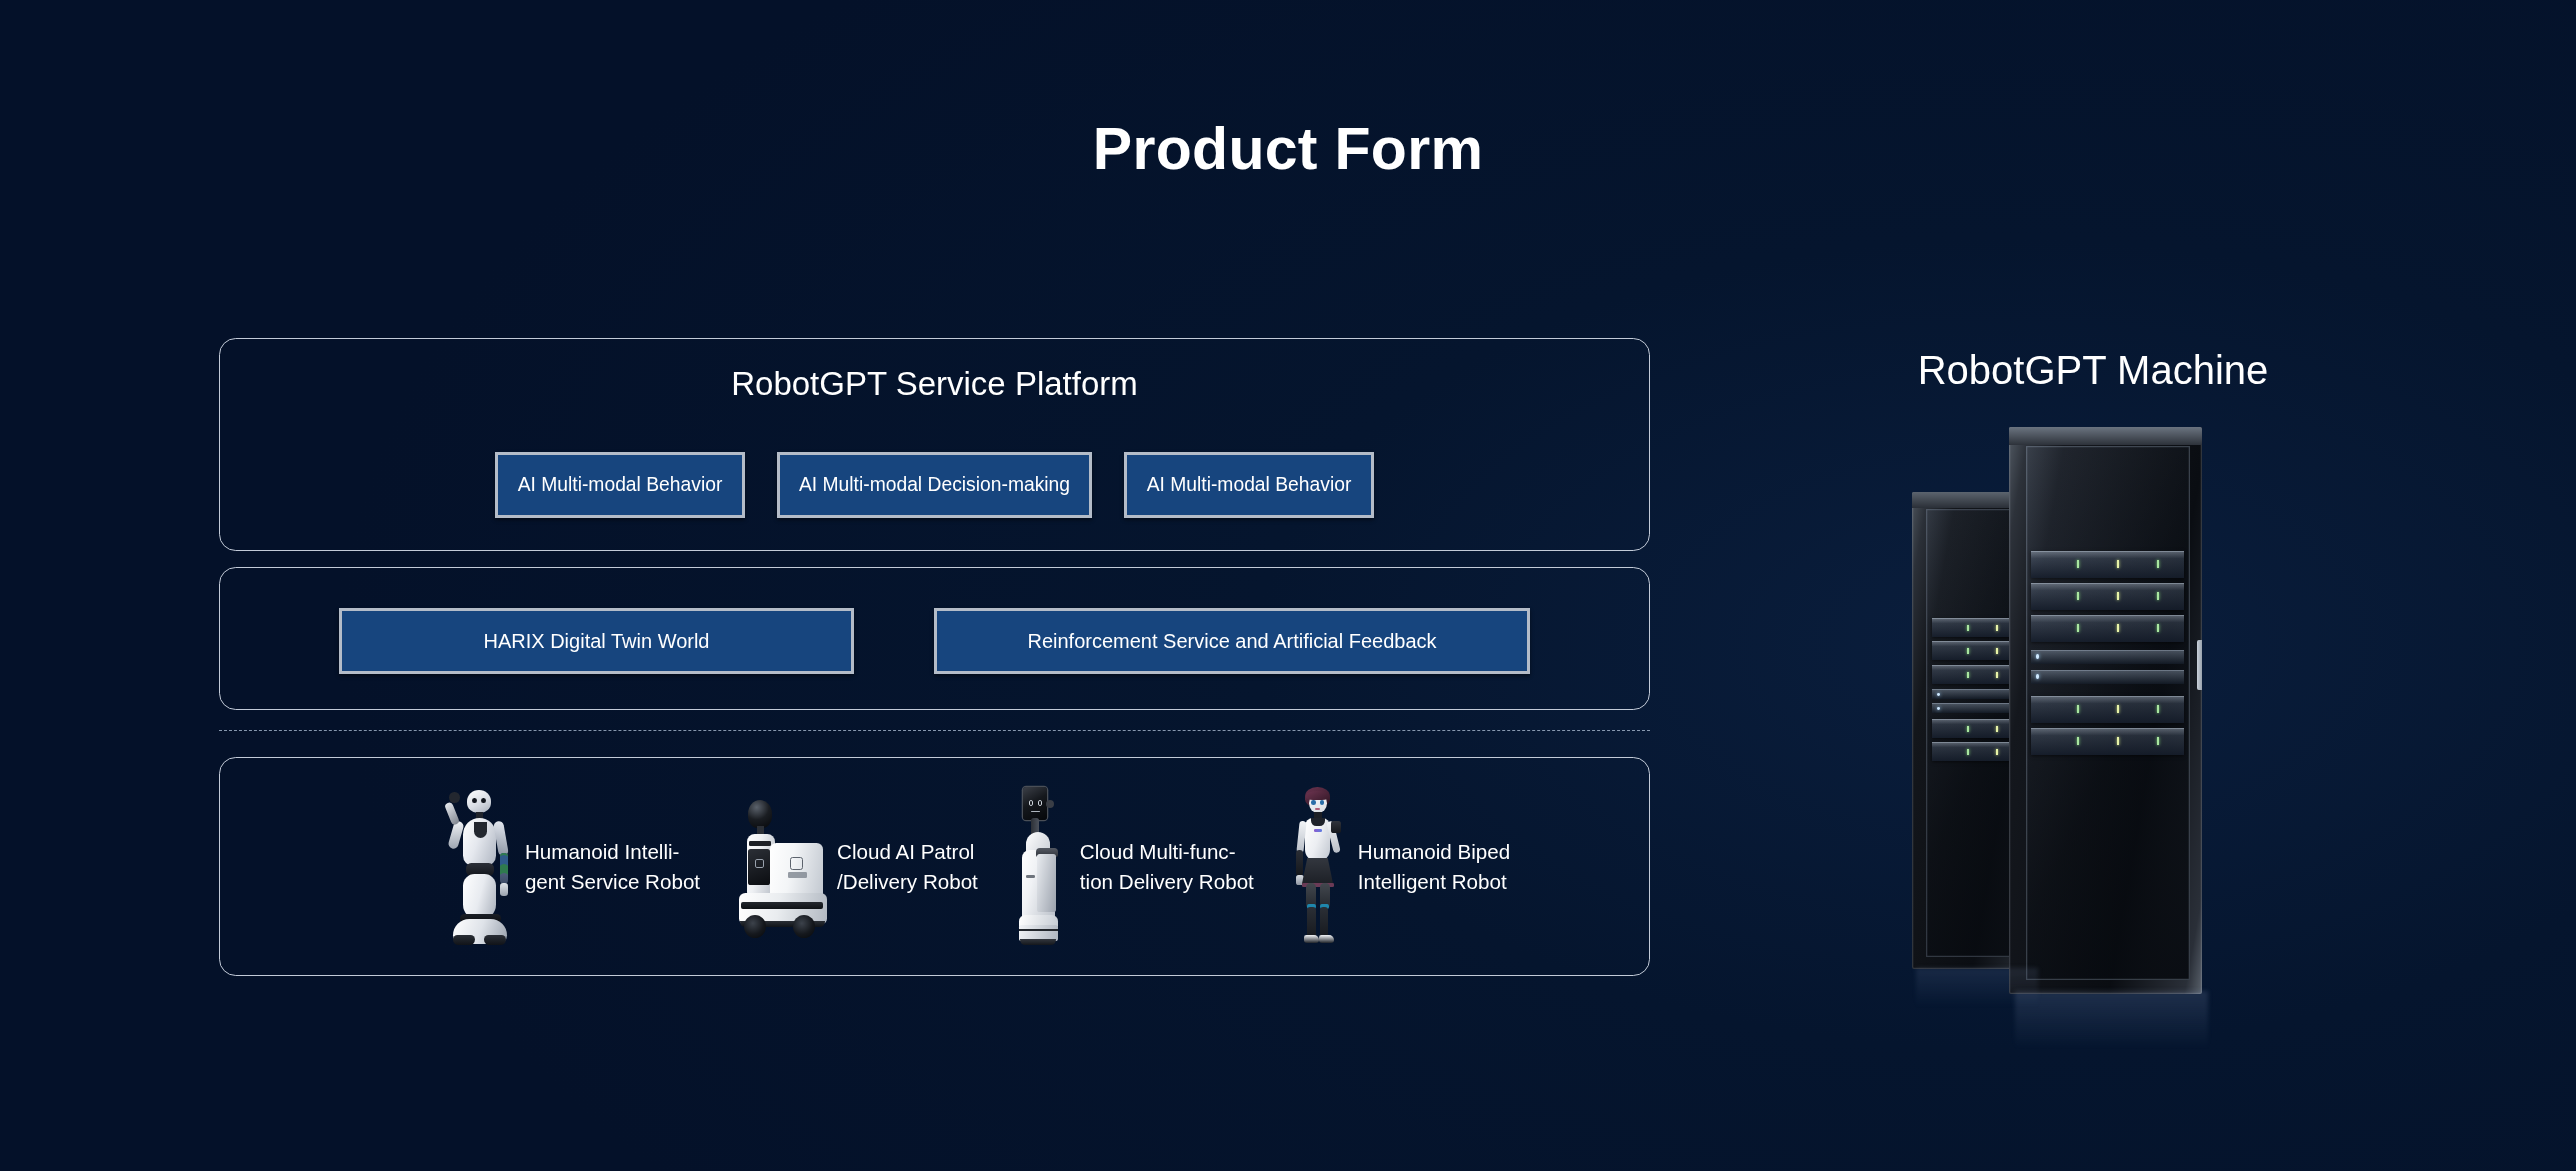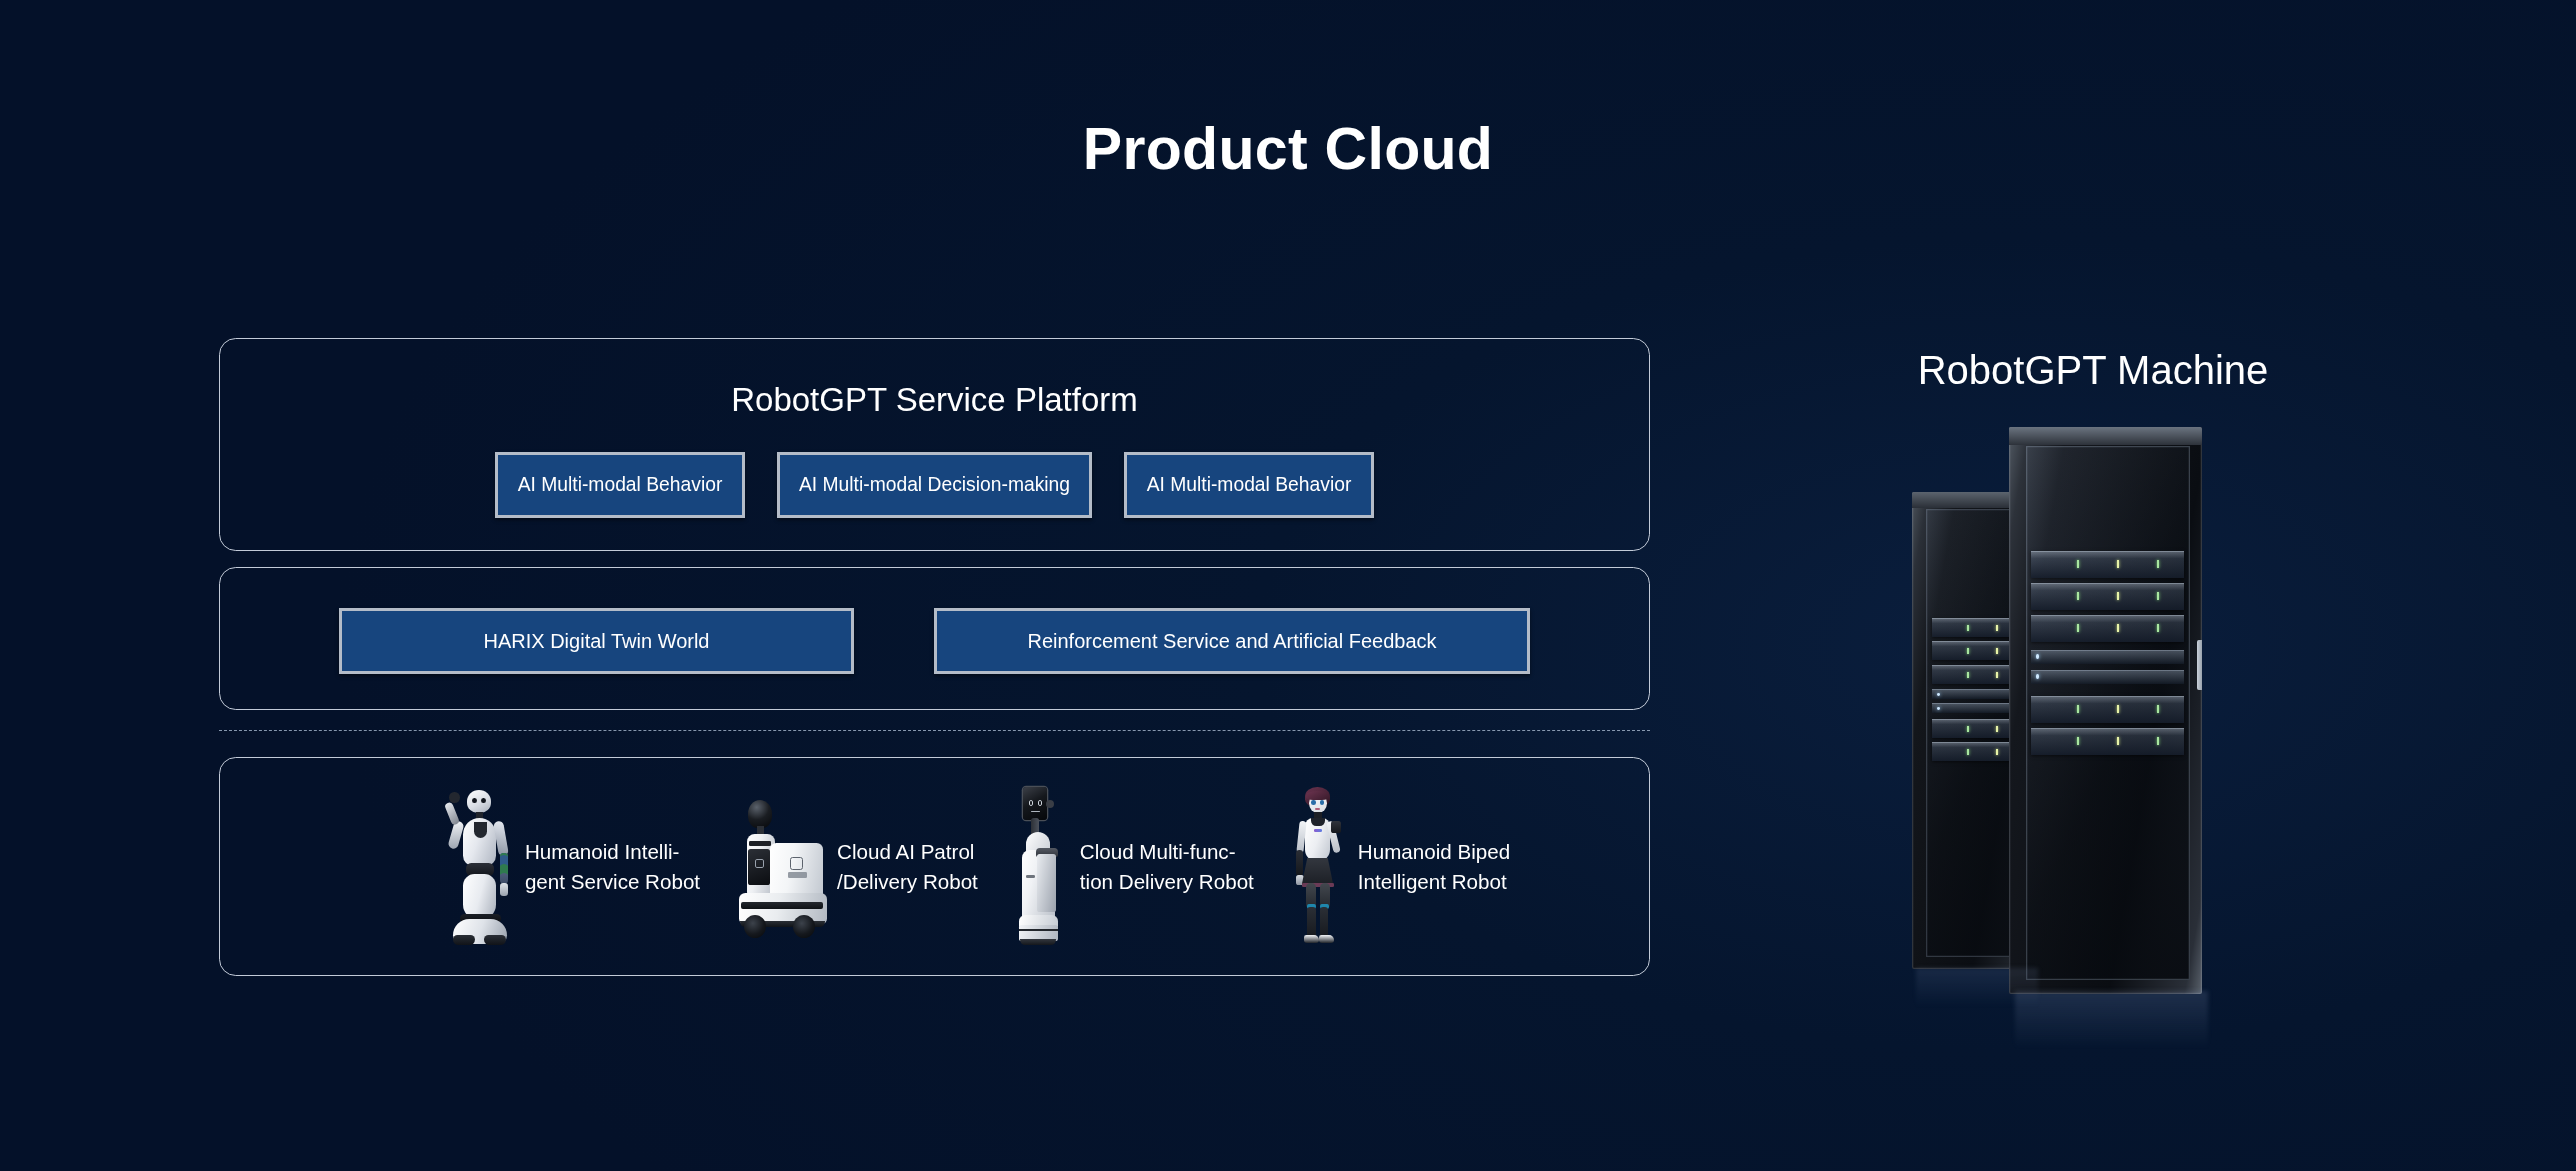--- a/index.html
+++ b/index.html
@@ -44,21 +44,20 @@
   #panel-robots   { left: 219px; top: 757px; width: 1431px; height: 219px; }
 
   .panel-heading {
     position: absolute;
     left: 0; top: 26px;
     width: 100%;
     text-align: center;
     font-size: 33px;
     color: #ffffff;
     font-weight: 400;
-    margin-top: 16px;
   }
 
   
   .chip-row {
     position: absolute;
     left: 0; top: 113px;
     width: 100%;
     display: flex;
     justify-content: center;
     align-items: center;
@@ -394,21 +393,21 @@
     position:absolute; left:10.3px; top:553px; width:122px; height:39px;
     background: linear-gradient(180deg, rgba(110,130,165,.18), rgba(4,17,41,0));
     filter: blur(1.9px);
   }
 </style>
 </head>
 <body>
 
 <div id="stage">
 
-  <div class="page-title">Product Cloud</div>
+  <div class="page-title">Product Form</div>
 
   <div class="panel" id="panel-platform">
     <div class="panel-heading">RobotGPT Service Platform</div>
     <div class="chip-row">
       <div class="chip">AI Multi-modal Behavior</div>
       <div class="chip">AI Multi-modal Decision-making</div>
       <div class="chip">AI Multi-modal Behavior</div>
     </div>
   </div>
 

